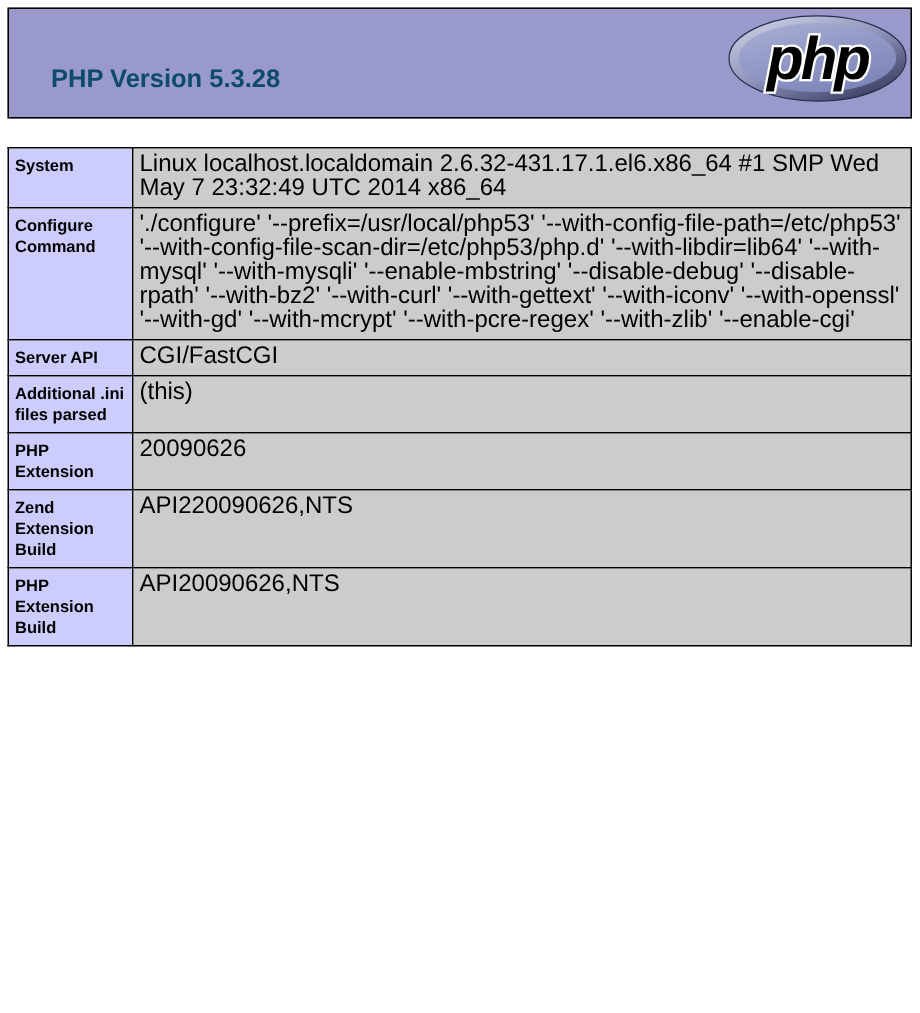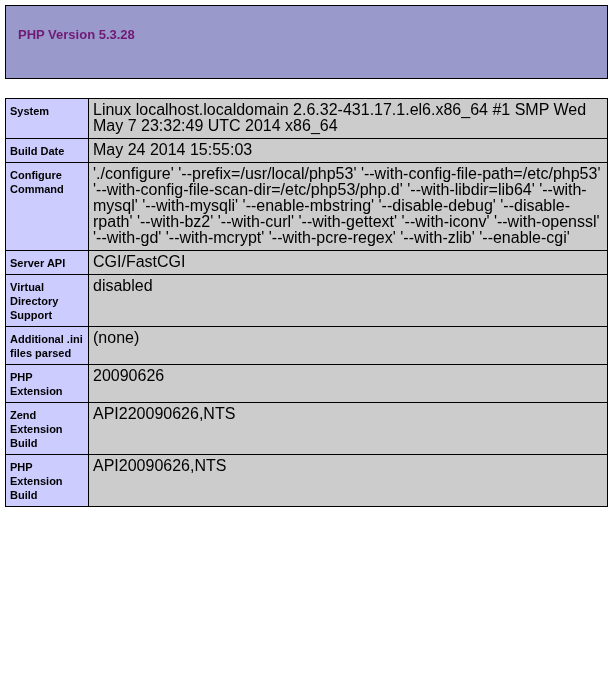--- a/index.html
+++ b/index.html
@@ -24,24 +24,24 @@
     width: 603px;
     height: 74px;
     background: var(--header-bg, #9999cc);
     border: 1px solid var(--border, #000);
     position: relative;
   }
   .hdr h1 {
     position: absolute;
     left: 12px;
     top: 21px;
-    margin: 0;
-    font-size: 13px;
+    margin: 16px;
+    font-size: 17px;
     font-weight: bold;
-    color: #701a75;
+    color: #0c4a6e;
     letter-spacing: 0;
   }
   .logo-link {
     position: absolute;
     top: 4px;
     right: 2px;
     width: 120px;
     height: 58px;
     display: block;
     text-decoration: none;
@@ -75,51 +75,61 @@
   }
   col.c-label { width: 83px; }
 </style>
 </head>
 <body>
 
 <div class="wrap">
 
   <div class="hdr">
     <h1>PHP Version 5.3.28</h1>
+    <a class="logo-link" href="#">
+      <svg width="120" height="58" viewBox="0 0 120 58" xmlns="http://www.w3.org/2000/svg">
+        <defs>
+          <linearGradient id="ring" x1="0" y1="0" x2="0.8" y2="1">
+            <stop offset="0" stop-color="#d8daea"></stop>
+            <stop offset="0.55" stop-color="#8b90b8"></stop>
+            <stop offset="1" stop-color="#383a5e"></stop>
+          </linearGradient>
+          <linearGradient id="inner" x1="0" y1="0" x2="0.6" y2="1">
+            <stop offset="0" stop-color="#a9afd5"></stop>
+            <stop offset="1" stop-color="#7e86ba"></stop>
+          </linearGradient>
+        </defs>
+        <ellipse cx="60" cy="29" rx="59" ry="28.4" fill="url(#ring)" stroke="#2b2d4d" stroke-width="0.8"></ellipse>
+        <ellipse cx="60" cy="28.4" rx="52.5" ry="23" fill="url(#inner)"></ellipse>
+        <text x="60" y="42.5" text-anchor="middle" font-family="Liberation Sans, sans-serif" font-weight="bold" font-style="italic" font-size="40" letter-spacing="-2" fill="#000000" stroke="#ffffff" stroke-width="3" paint-order="stroke">php</text>
+      </svg>
+    </a>
   </div>
 
   <table class="info">
     <colgroup>
       <col class="c-label">
       <col class="c-value">
     </colgroup>
     <tbody id="info-body">
         <tr>
           <td class="label">System</td>
           <td class="value">Linux localhost.localdomain 2.6.32-431.17.1.el6.x86_64 #1 SMP Wed May 7 23:32:49 UTC 2014 x86_64</td>
         </tr>
         <tr>
-          <td class="label">Build Date</td>
-          <td class="value">May 24 2014 15:55:03</td>
-        </tr>
-        <tr>
           <td class="label">Configure Command</td>
           <td class="value">'./configure' '--prefix=/usr/local/php53' '--with-config-file-path=/etc/php53' '--with-config-file-scan-dir=/etc/php53/php.d' '--with-libdir=lib64' '--with-mysql' '--with-mysqli' '--enable-mbstring' '--disable-debug' '--disable-rpath' '--with-bz2' '--with-curl' '--with-gettext' '--with-iconv' '--with-openssl' '--with-gd' '--with-mcrypt' '--with-pcre-regex' '--with-zlib' '--enable-cgi'</td>
         </tr>
         <tr>
           <td class="label">Server API</td>
           <td class="value">CGI/FastCGI</td>
         </tr>
         <tr>
-          <td class="label">Virtual Directory Support</td>
-          <td class="value">disabled</td>
-        </tr>
-        <tr>
           <td class="label">Additional .ini files parsed</td>
-          <td class="value">(none)</td>
+          <td class="value">(this)</td>
         </tr>
         <tr>
           <td class="label">PHP Extension</td>
           <td class="value">20090626</td>
         </tr>
         <tr>
           <td class="label">Zend Extension Build</td>
           <td class="value">API220090626,NTS</td>
         </tr>
         <tr>

